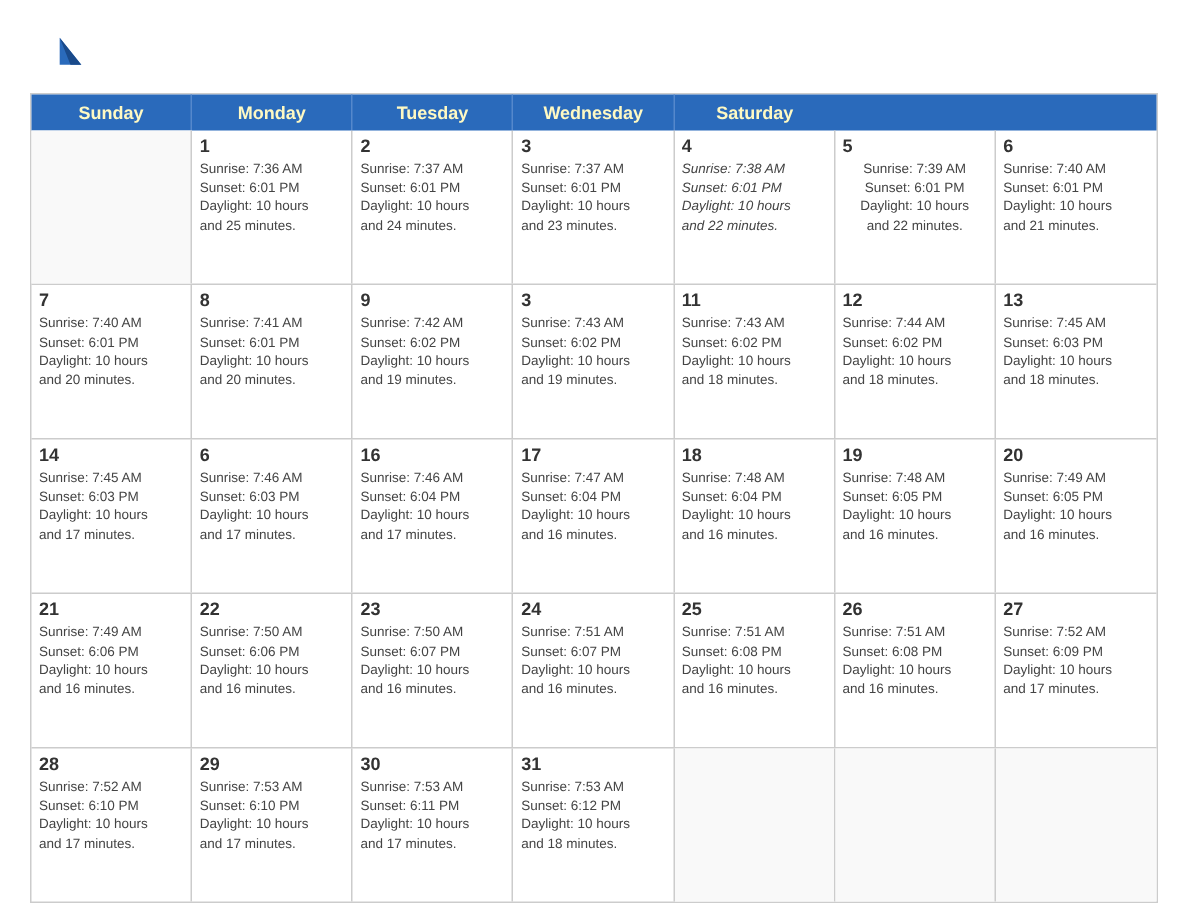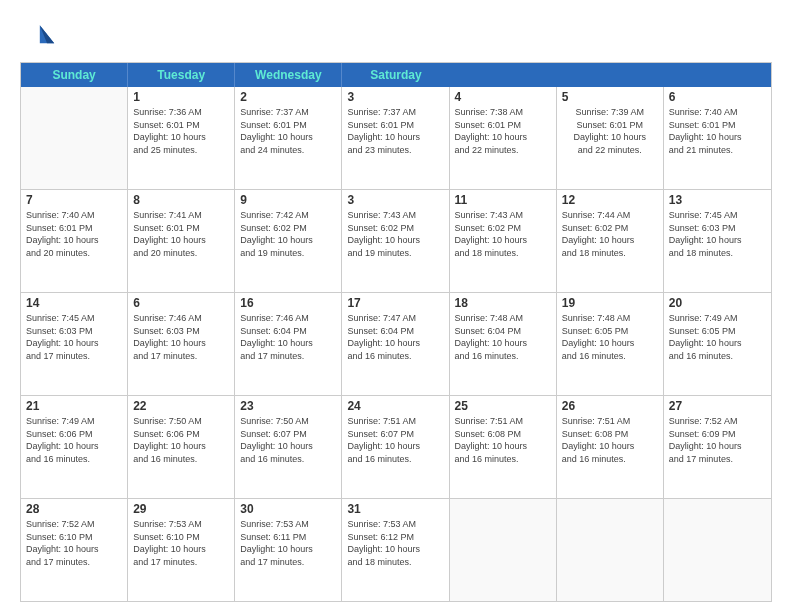--- a/index.html
+++ b/index.html
@@ -65,21 +65,21 @@
       display: flex;
       flex-direction: column;
       border: 1px solid #ccc;
     }
     .cal-header {
       display: grid;
       grid-template-columns: repeat(7, 1fr);
       background: #2a6abb;
     }
     .cal-header-cell {
-      color: #5eead4;
+      color: #fef9c3;
       font-size: 12px;
       font-weight: bold;
       padding: 5px 4px;
       text-align: center;
       border-right: 1px solid #5588cc;
     }
     .cal-header-cell:last-child { border-right: none; }
     .cal-body {
       display: flex;
       flex-direction: column;
@@ -131,20 +131,21 @@
     </div>
     <div class="title-block">
       <div class="month-title"></div>
       <div class="location"></div>
     </div>
   </div>
 
   <div class="calendar">
     <div class="cal-header" id="cal-header">
         <div class="cal-header-cell">Sunday</div>
+        <div class="cal-header-cell">Monday</div>
         <div class="cal-header-cell">Tuesday</div>
         <div class="cal-header-cell">Wednesday</div>
         <div class="cal-header-cell">Saturday</div>
       </div>
     <div class="cal-body" id="cal-body">
         <div class="cal-row">
           <div class="cal-cell empty"></div>
           <div class="cal-cell">
             <span class="day-num">1</span>
             <div class="cell-info" style="white-space: pre-line;">Sunrise: 7:36 AM
@@ -161,21 +162,21 @@
           </div>
           <div class="cal-cell">
             <span class="day-num">3</span>
             <div class="cell-info" style="white-space: pre-line;">Sunrise: 7:37 AM
 Sunset: 6:01 PM
 Daylight: 10 hours
 and 23 minutes.</div>
           </div>
           <div class="cal-cell">
             <span class="day-num">4</span>
-            <div class="cell-info" style="white-space: pre-line;">Sunrise: 7:38 AM
+            <div class="cell-info" style="white-space: pre-line; font-style: italic;">Sunrise: 7:38 AM
 Sunset: 6:01 PM
 Daylight: 10 hours
 and 22 minutes.</div>
           </div>
           <div class="cal-cell">
             <span class="day-num">5</span>
             <div class="cell-info" style="white-space: pre-line; text-align: center;">Sunrise: 7:39 AM
 Sunset: 6:01 PM
 Daylight: 10 hours
 and 22 minutes.</div>

